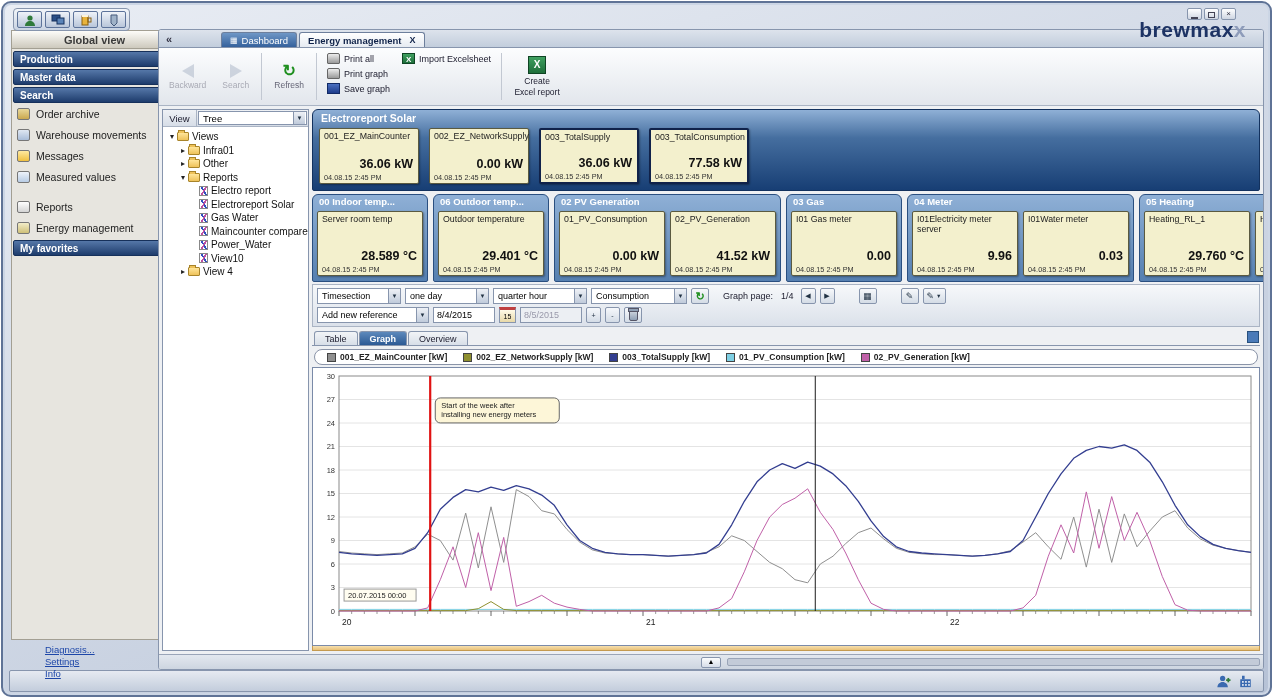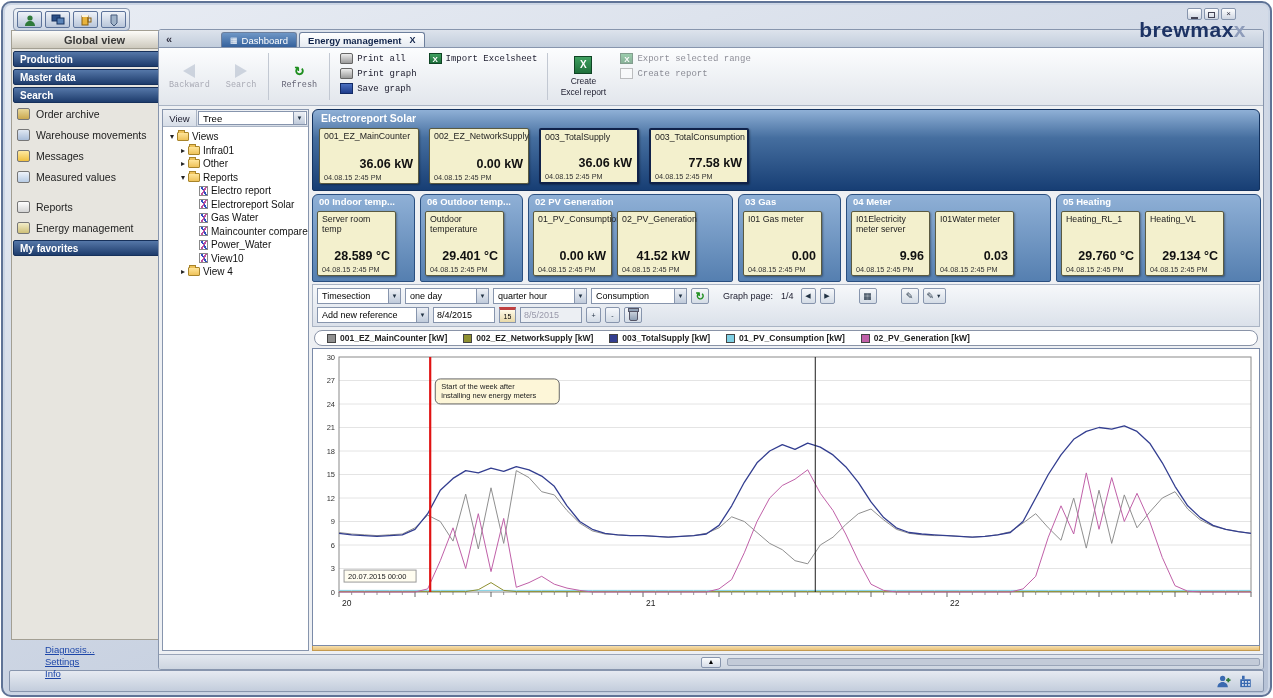--- a/index.html
+++ b/index.html
@@ -37,21 +37,21 @@
   .tabbar{height:18px;background:linear-gradient(#dde3ec,#c2cddc);display:flex;align-items:flex-end;padding:1px 2px 0;border-bottom:1px solid #8795ad;gap:2px;}
   .collapse-btn{align-self:center;font-size:11px;font-weight:bold;color:#334;width:16px;text-align:center;margin-right:42px;cursor:pointer;}
   .tab{height:15px;display:flex;align-items:center;gap:4px;padding:0 8px;font-size:9.5px;border:1px solid #6d7f9c;border-bottom:none;border-radius:3px 3px 0 0;cursor:pointer;}
   .tab.dash{background:linear-gradient(#6f97c6,#35619c);color:#fff;}
   .tab.active{background:linear-gradient(#ffffff,#e6ebf2);color:#10234a;font-weight:bold;}
   .tab .ticon-grid{font-size:8px;}
   .tab .tclose{font-weight:bold;font-size:9px;margin-left:4px;}
   
   .ribbon{height:58px;background:linear-gradient(#fcfdfe,#e2e6ec);border-bottom:1px solid #aab4c4;display:flex;align-items:stretch;padding:2px 6px;gap:8px;}
   .rsep{width:1px;background:#c2c8d2;margin:3px 0;}
-  .rgroup{display:flex;align-items:center;gap:8px;font-family:Liberation Mono, monospace;}
+  .rgroup{display:flex;align-items:center;gap:8px;}
   .navbtn{display:flex;flex-direction:column;align-items:center;justify-content:center;gap:2px;font-size:8.5px;color:#667;padding:2px 4px;cursor:pointer;}
   .arr-left{width:0;height:0;border-top:7px solid transparent;border-bottom:7px solid transparent;border-right:12px solid #a9b4c6;}
   .arr-right{width:0;height:0;border-top:7px solid transparent;border-bottom:7px solid transparent;border-left:12px solid #a9b4c6;}
   .refresh-glyph{font-size:16px;line-height:14px;color:#1f8f1f;font-weight:bold;}
   .stack{display:flex;flex-direction:column;justify-content:flex-start;gap:4px;padding-top:3px;}
   .smallbtn{display:flex;align-items:center;gap:4px;font-size:9px;color:#223;padding:0 2px;cursor:pointer;white-space:nowrap;}
   .bigbtn{display:flex;flex-direction:column;align-items:center;justify-content:center;font-size:8.5px;color:#223;text-align:center;padding:2px 4px;line-height:1.2;cursor:pointer;width:54px;}
   .disabled{opacity:.5;}
   .ri{display:inline-block;width:13px;height:11px;flex:0 0 13px;}
   .ri.printer{background:linear-gradient(#ececec,#9a9a9a);border:1px solid #666;border-radius:2px 2px 1px 1px;}
@@ -85,21 +85,21 @@
   .banner-tiles{flex:1;display:flex;gap:10px;padding:3px 6px 6px;}
   .tile{position:relative;width:100px;background:#f3f0cd;border:1px solid #5a5a40;border-radius:2px;box-shadow:1px 1px 2px rgba(0,0,0,.35);cursor:pointer;}
   .tile.sel{border:2px solid #10224a;}
   .tile-name{position:absolute;top:2px;left:4px;right:3px;font-size:8.8px;color:#222;line-height:1.15;}
   .tile-value{position:absolute;right:5px;bottom:12px;font-size:12.5px;font-weight:bold;color:#111;}
   .tile-time{position:absolute;left:4px;bottom:1px;font-size:7.3px;color:#333;}
   .groups{height:88px;display:flex;gap:5px;margin-top:3px;}
   .group{display:flex;flex-direction:column;border-radius:6px 6px 2px 2px;background:linear-gradient(#8fb0d6,#557fb0);border:1px solid #2a4f80;}
   .group-title{height:14px;line-height:14px;padding:0 6px;font-size:9.5px;font-weight:bold;color:#fff;white-space:nowrap;overflow:hidden;}
   .group-tiles{flex:1;display:flex;gap:5px;padding:2px 4px 5px;}
-  .group .tile{width:79px;}
+  .group .tile{width:106px;}
   .zoom-row{height:15px;display:flex;align-items:center;gap:2px;margin-top:2px;}
   .zoom-box{height:14px;background:#fff;border:1px solid #8795ad;font-size:9px;display:flex;align-items:center;padding:0 0 0 3px;gap:2px;cursor:pointer;}
   .hscroll{flex:1;height:14px;display:flex;align-items:center;background:#dfe4ec;border:1px solid #aab4c4;cursor:pointer;}
   .sarr{font-size:9px;color:#345;width:12px;text-align:center;}
   .strack{flex:1;height:10px;background:#cfd6e2;margin:0 1px;position:relative;}
   .sthumb{position:absolute;left:0;top:0;bottom:0;width:58%;background:linear-gradient(#f4f6fa,#b9c4d6);border:1px solid #8795ad;border-radius:2px;}
   .ctrl-wrap{background:linear-gradient(#f6f8fa,#dbe1ea);border:1px solid #aab4c4;margin-top:2px;padding:3px 4px;display:flex;flex-direction:column;gap:3px;}
   .ctrl-row{display:flex;align-items:center;gap:4px;}
   .combo{height:16px;background:#fff;border:1px solid #8795ad;font-size:9px;display:flex;align-items:center;justify-content:space-between;padding:0 0 0 4px;cursor:pointer;}
   .iconbtn{height:16px;min-width:18px;background:linear-gradient(#f6f8fb,#d4dce6);border:1px solid #8795ad;border-radius:2px;font-size:9px;color:#234;display:flex;align-items:center;justify-content:center;padding:0 3px;cursor:pointer;gap:2px;}
@@ -276,32 +276,20 @@
               <span class="ri excel"></span>
               <span>Import Excelsheet</span>
             </div>
         </div>
       </div>
       <div class="rsep"></div>
       <div class="bigbtn">
         <span class="ri excel big"></span>
         <span>Create Excel report</span>
       </div>
-      <div class="rgroup" style="align-items:flex-start">
-        <div class="stack">
-          <div class="smallbtn disabled">
-              <span class="ri excel"></span>
-              <span>Export selected range</span>
-            </div>
-          <div class="smallbtn disabled">
-              <span class="ri page"></span>
-              <span>Create report</span>
-            </div>
-        </div>
-      </div>
     </div>
 
     <div class="body">
 
       <div class="tree-panel">
         <div class="tree-head">
           <span class="tree-tab">View</span>
           <span class="tree-combo">
             <span>Tree</span>
             <span class="dd2">▼</span>
@@ -516,20 +504,28 @@
             <button class="calbtn">15</button>
             <input class="datefield" disabled="" value="8/5/2015" style="">
             <button class="iconbtn pg">+</button>
             <button class="iconbtn pg">-</button>
             <button class="iconbtn">
                 <span class="ri trash"></span>
               </button>
           </div>
         </div>
 
+        <div class="vtabs">
+          <span id="view-tabs-list" style="display:flex;gap:1px;align-items:flex-end">
+              <div class="vtab">Table</div>
+              <div class="vtab active">Graph</div>
+              <div class="vtab">Overview</div>
+            </span>
+          <span class="vtabs-scroll"></span>
+        </div>
 
         <div class="legend-row">
           <div class="legend-pill" id="legend">
               <span class="lg-item">
                 <span class="lg-sw" style="background: rgb(143, 143, 143);"></span>
                 <span>001_EZ_MainCounter [kW]</span>
               </span>
               <span class="lg-item">
                 <span class="lg-sw" style="background: rgb(143, 144, 48);"></span>
                 <span>002_EZ_NetworkSupply [kW]</span>

